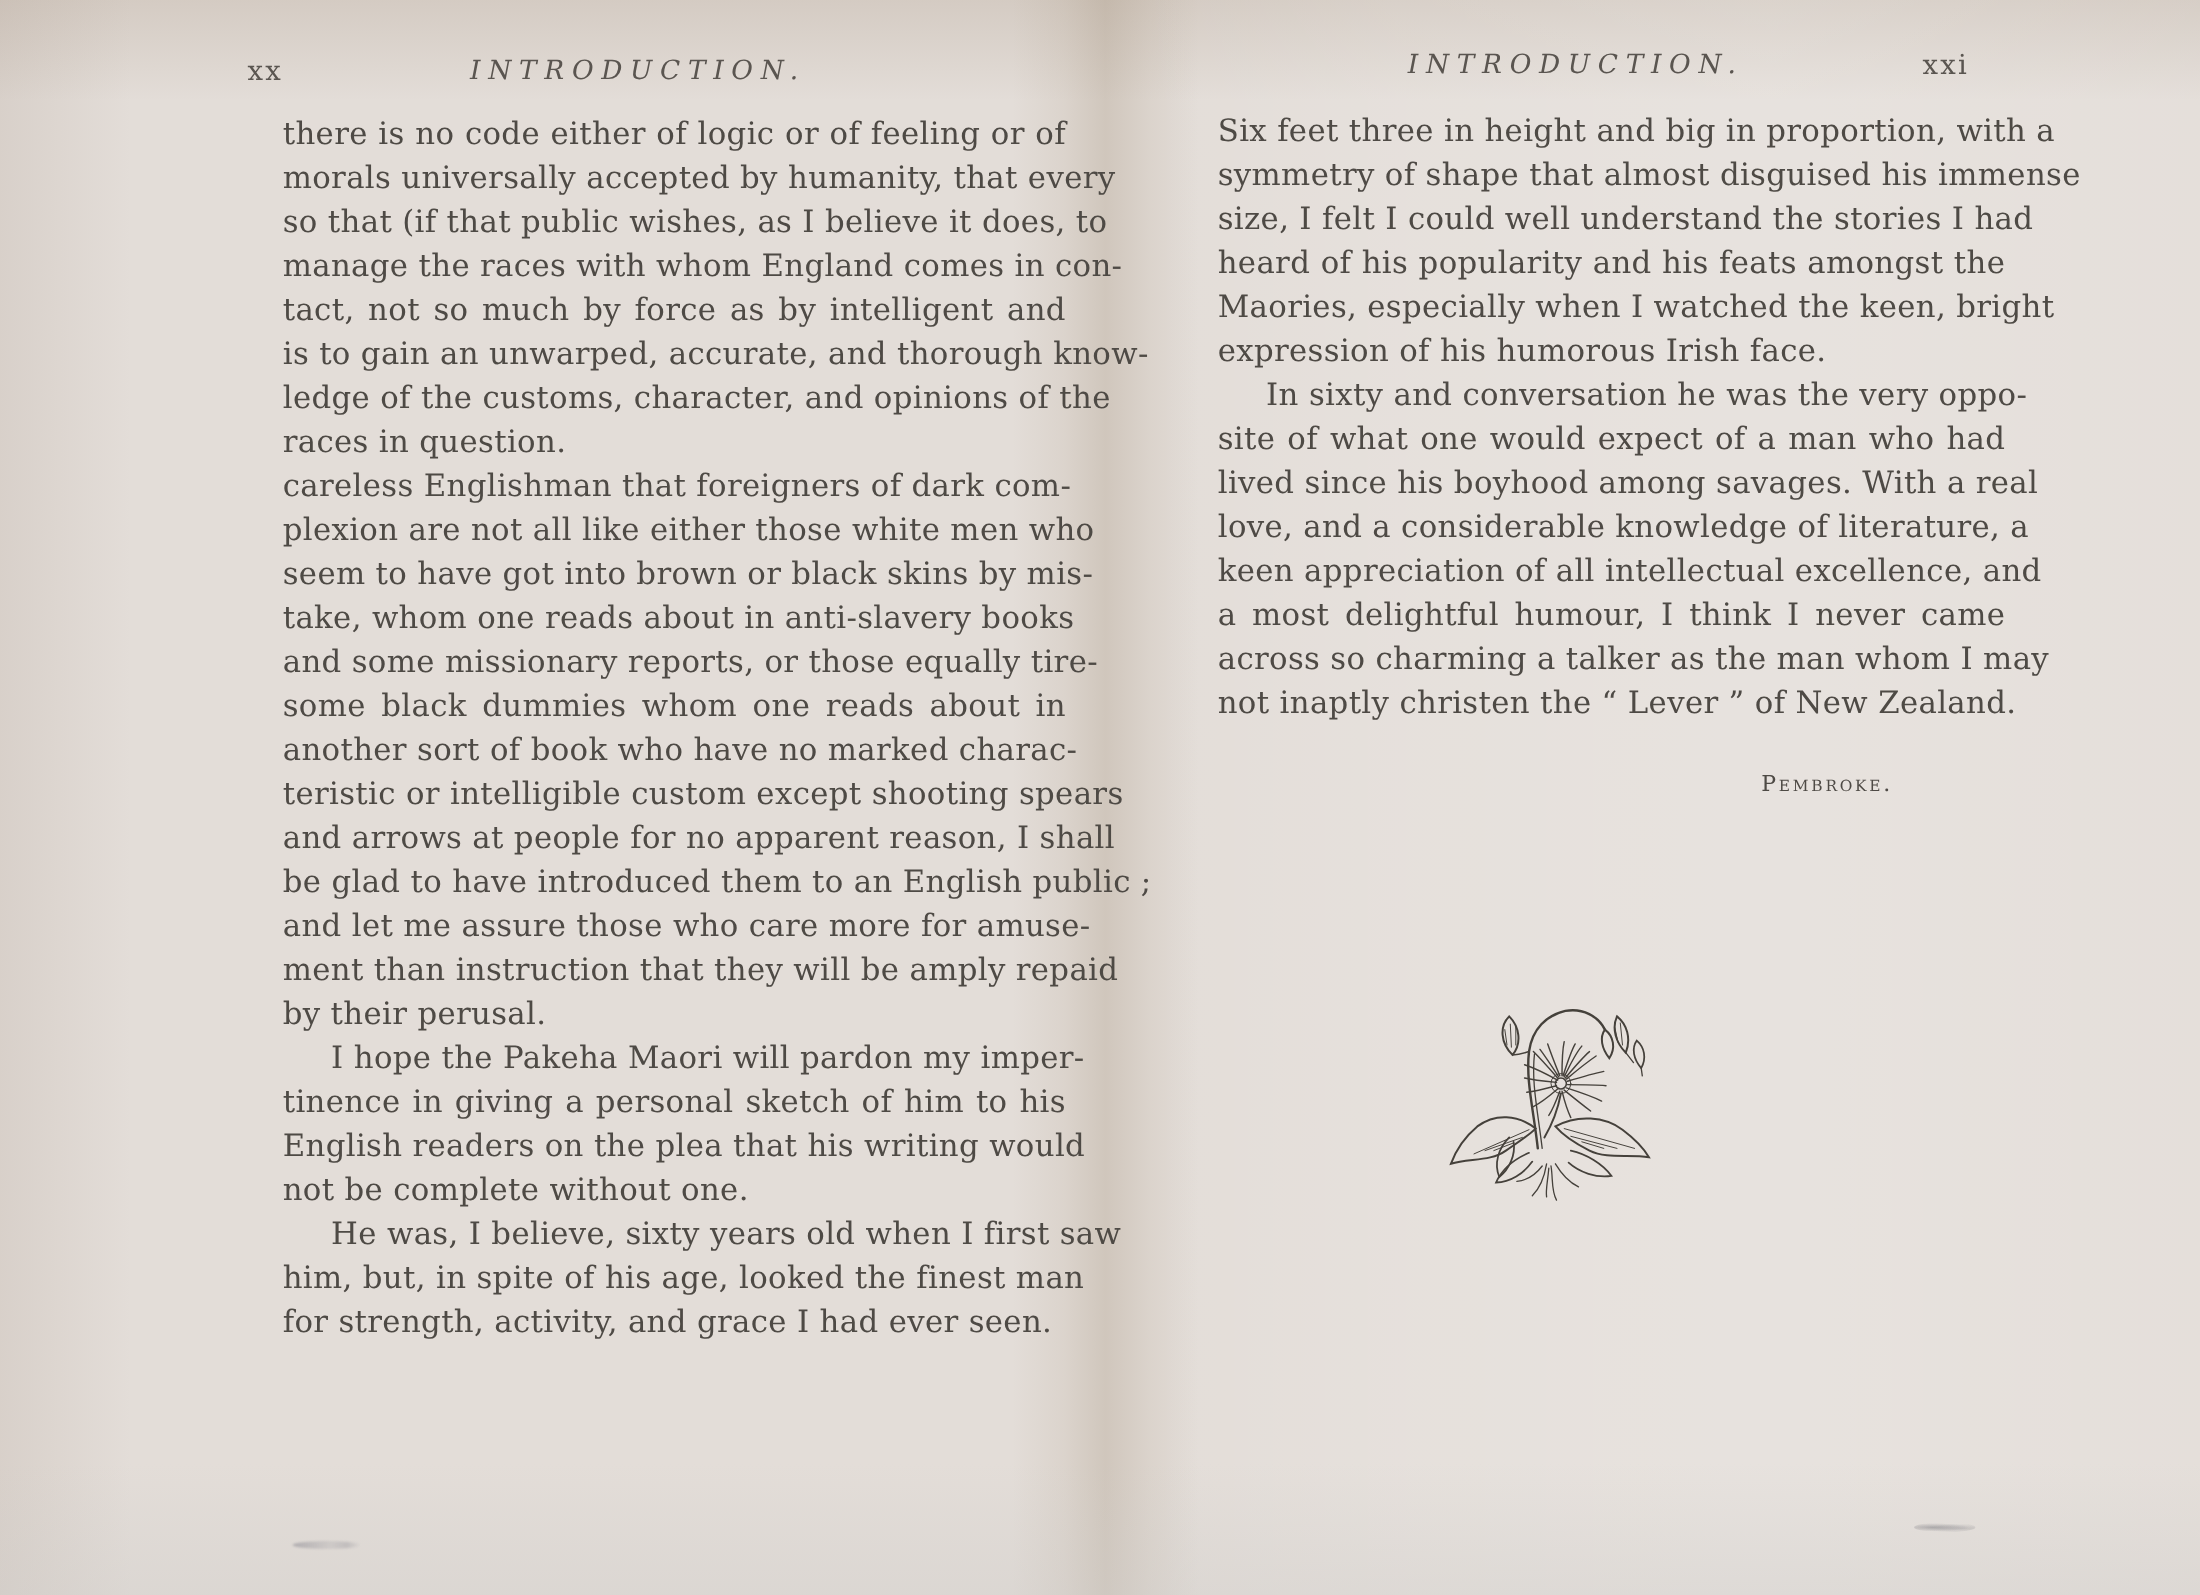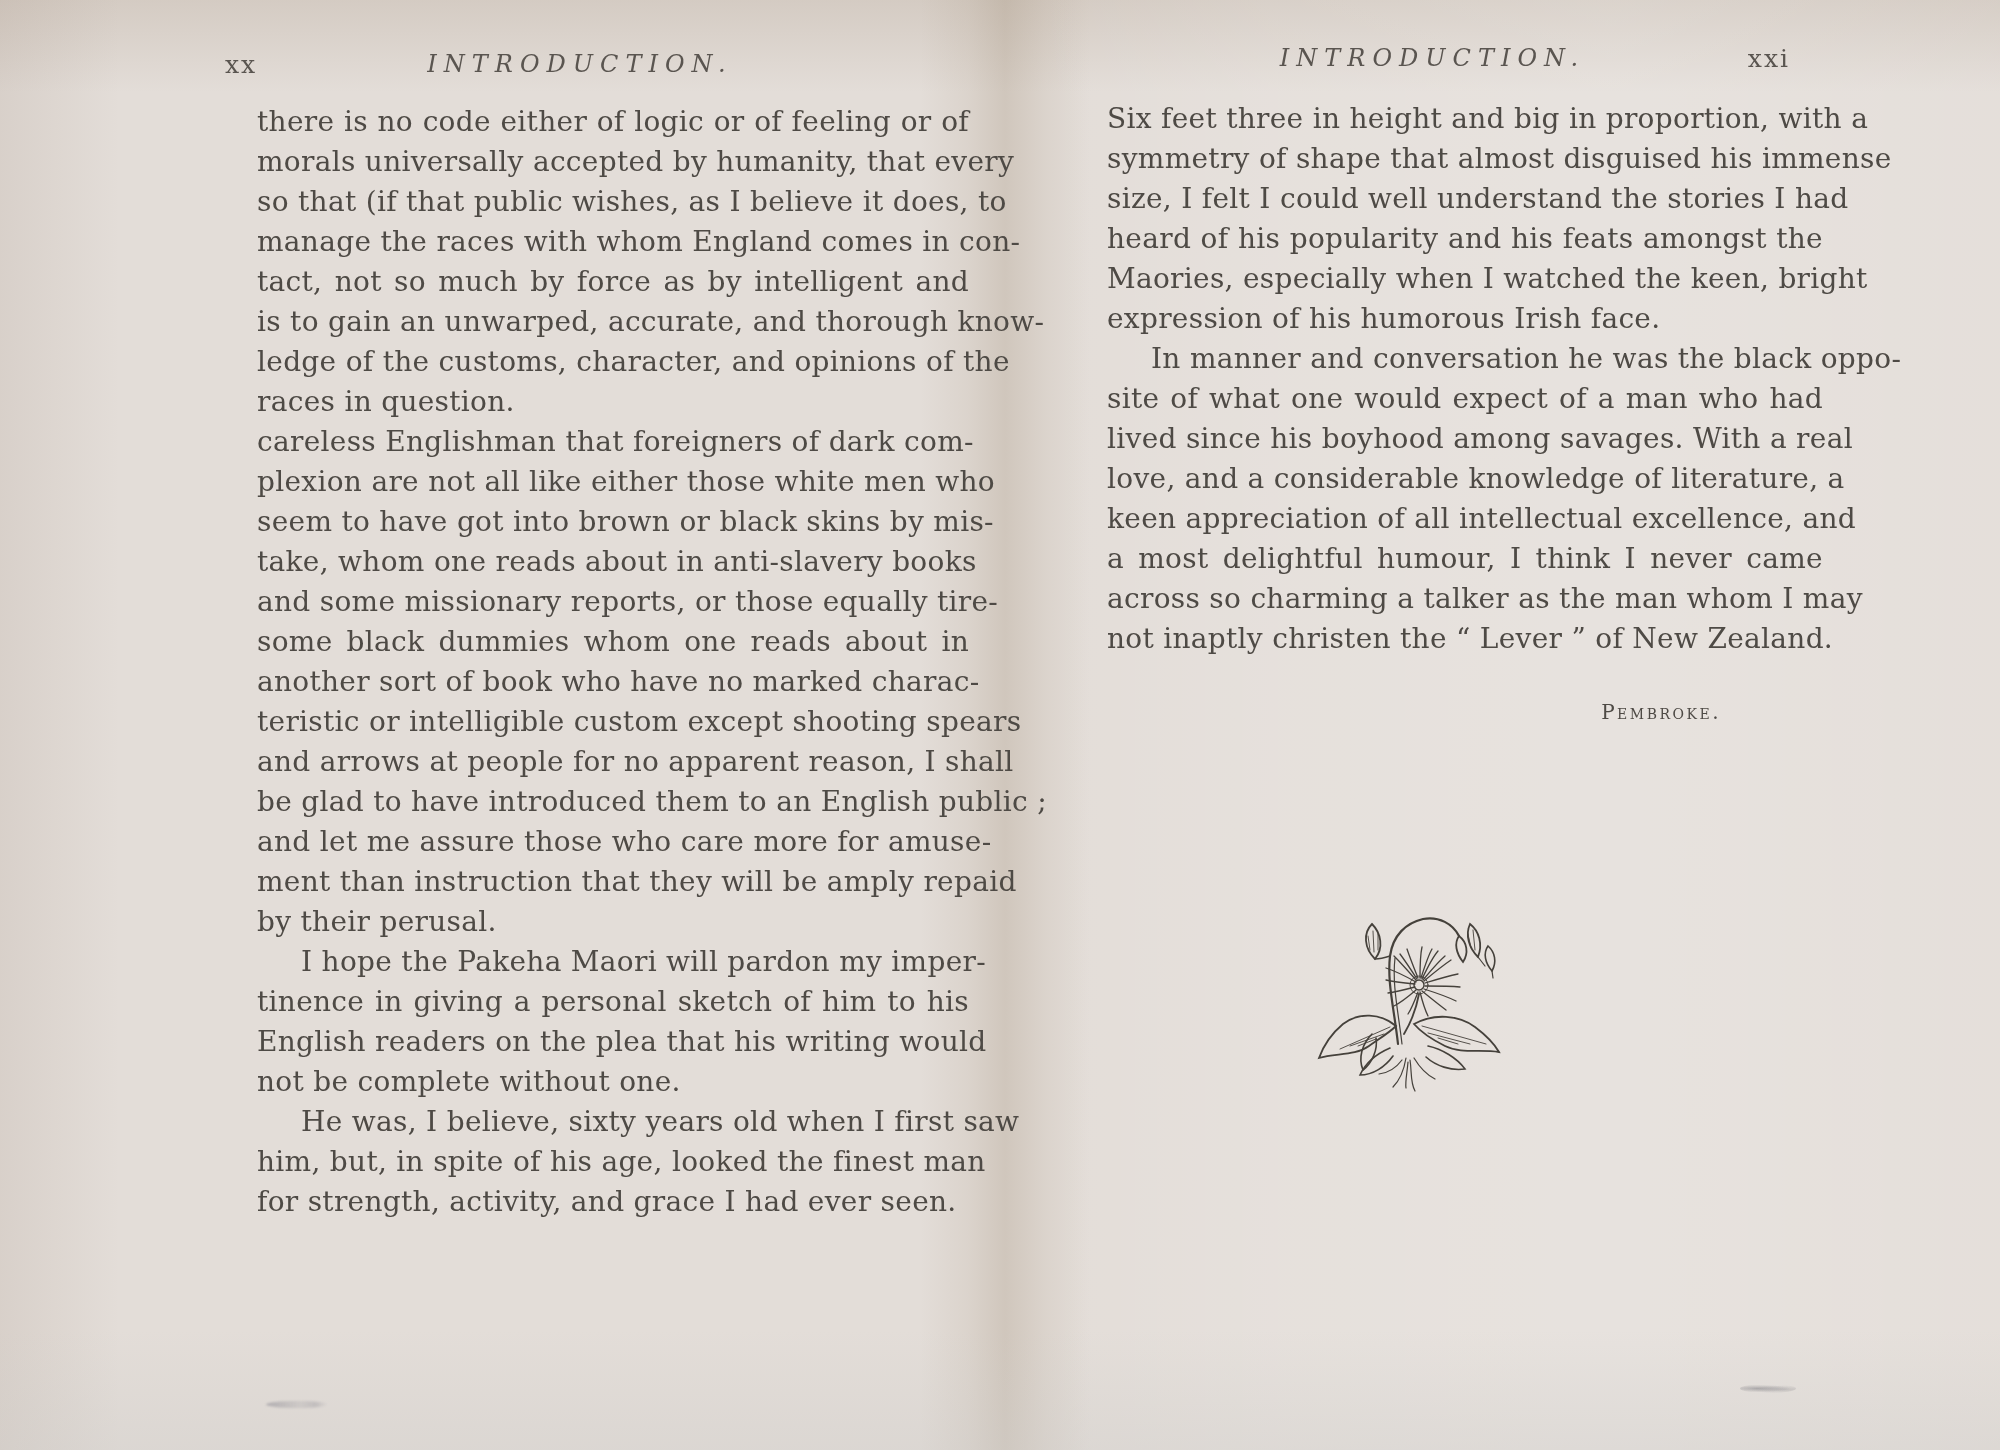--- a/index.html
+++ b/index.html
@@ -172,21 +172,21 @@
   <span class="running-title">INTRODUCTION.</span>
   <span class="page-num">xxi</span>
 </div>
 <div class="text-col col-right">
     <div class="line">Six feet three in height and big in proportion, with a</div>
     <div class="line">symmetry of shape that almost disguised his immense</div>
     <div class="line">size, I felt I could well understand the stories I had</div>
     <div class="line">heard of his popularity and his feats amongst the</div>
     <div class="line">Maories, especially when I watched the keen, bright</div>
     <div class="line flush">expression of his humorous Irish face.</div>
-    <div class="line indent">In manner and conversation he was the black oppo-</div>
+    <div class="line indent">In sixty and conversation he was the very oppo-</div>
     <div class="line">site of what one would expect of a man who had</div>
     <div class="line">lived since his boyhood among savages.  With a real</div>
     <div class="line">love, and a considerable knowledge of literature, a</div>
     <div class="line">keen appreciation of all intellectual excellence, and</div>
     <div class="line">a most delightful humour, I think I never came</div>
     <div class="line">across so charming a talker as the man whom I may</div>
     <div class="line flush">not inaptly christen the “ Lever ” of New Zealand.</div>
   </div>
 
 <div class="signature">Pembroke.</div>

